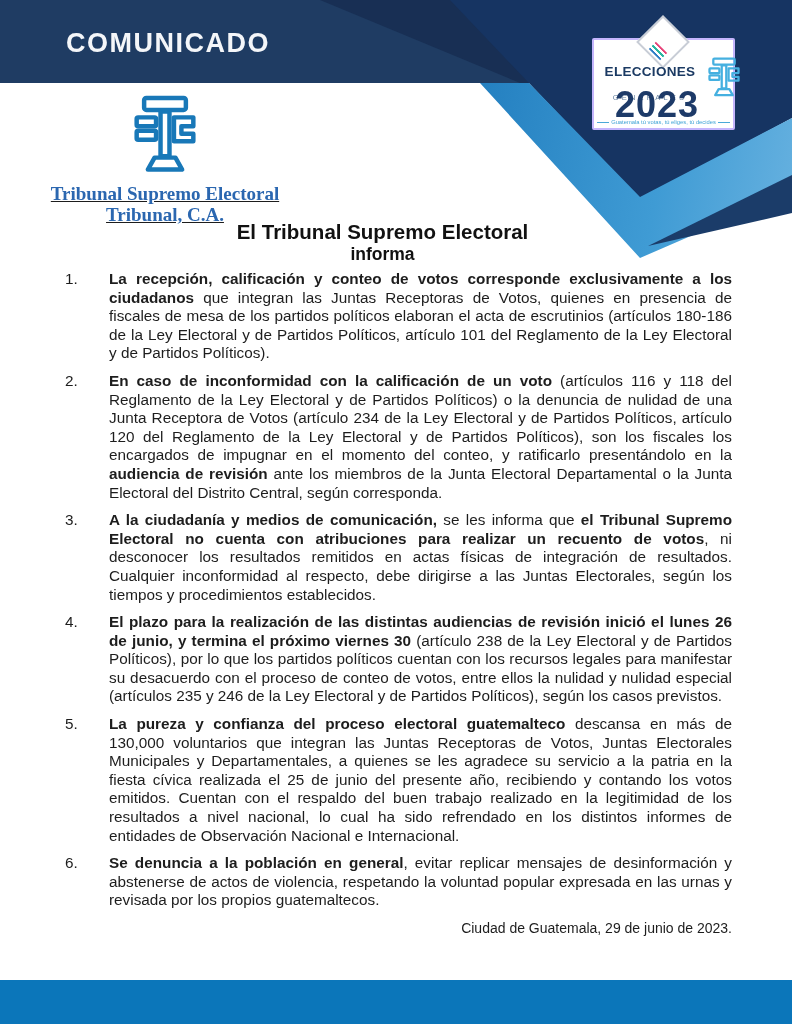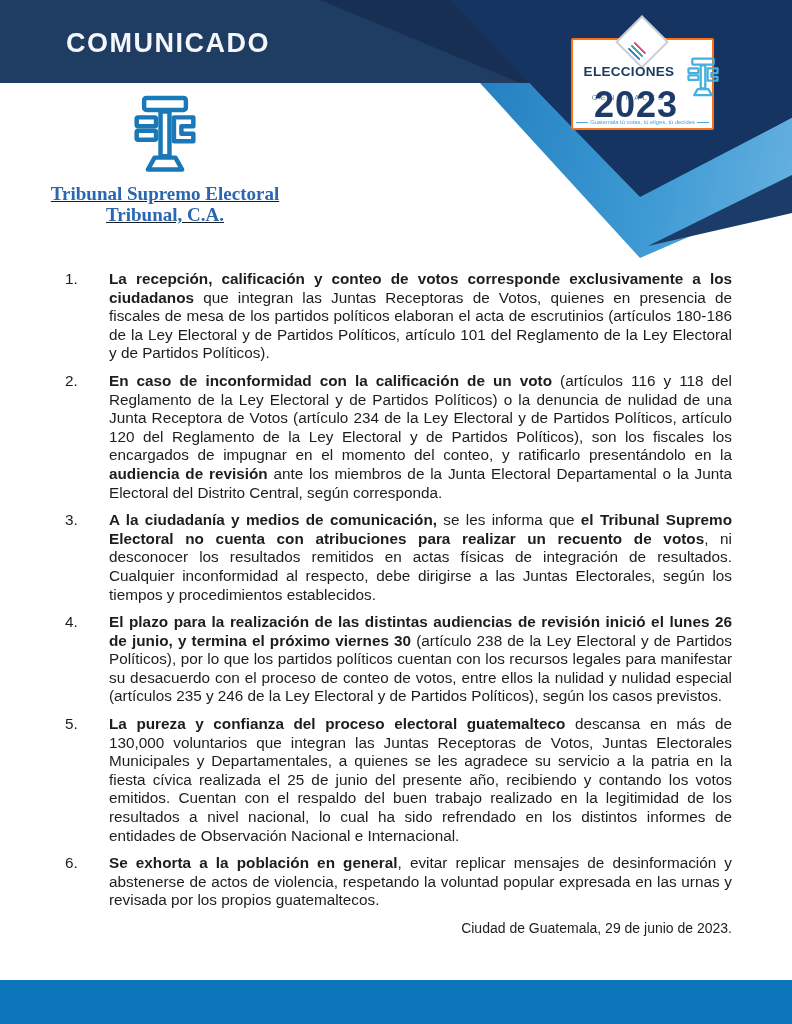--- a/index.html
+++ b/index.html
@@ -12,22 +12,22 @@
   .stripe{background:#182f54;clip-path:polygon(320px 0,600px 0,800px 83px,520px 83px);}
   .navy-v{background:#163462;clip-path:polygon(450px 0,640px 200px,792px 118px,792px 0);}
   .ribbon{background:linear-gradient(100deg,#1470b5 45%,#3f9bd4 82%,#68b2e0 100%);
           clip-path:polygon(480px 83px,640px 258px,792px 192px,792px 118px,640px 197px,529px 83px);}
   .wedge2{background:#1b3c69;clip-path:polygon(648px 246px,792px 175px,792px 213px);}
 
   .comunicado{position:absolute;left:66px;top:28px;color:#f4f6f9;font-size:27px;
               font-weight:bold;letter-spacing:1.5px;}
 
   
-  .badge{position:absolute;left:571px;top:38px;width:139px;height:88px;background:#fff;
-         border:2px solid #f97316;border-radius:2px;z-index:5;}
+  .badge{position:absolute;left:592px;top:38px;width:139px;height:88px;background:#fff;
+         border:2px solid #c4b5fd;border-radius:2px;z-index:5;}
   .ballot{position:absolute;left:50px;top:-17px;width:34px;height:34px;background:#fff;
           border:2px solid #c8cdd6;transform:rotate(45deg);}
   .ballot-stripes{position:absolute;left:56px;top:6px;width:16px;height:10px;transform:rotate(45deg);
           background:linear-gradient(180deg,#e8447a 0 2px,#fff 2px 4px,#2bb6a3 4px 6px,#fff 6px 8px,#2e7cc5 8px 10px);}
   .b-line1{position:absolute;left:0;top:24px;width:112px;text-align:center;color:#1b3a63;
            font-size:13.5px;font-weight:bold;letter-spacing:.3px;}
   .b-line2{position:absolute;left:0;top:39px;width:112px;text-align:center;color:#64809f;
            font-size:7.5px;letter-spacing:3.2px;margin-top:14px;}
   .b-year{position:absolute;left:0;top:44px;width:126px;text-align:center;color:#1d3a68;
           font-size:36px;font-weight:bold;letter-spacing:1px;}
@@ -106,20 +106,24 @@
         <rect x="12" y="30" width="26" height="12" rx="2"></rect>
         <rect x="12" y="48" width="26" height="12" rx="2"></rect>
         <path d="M88 30 H62 V62 H88 V52 H72 V42 H88 Z"></path>
         <path d="M36 84 H64 L73 100 H27 Z"></path>
       </g>
     </svg>
     <div class="tse-name">Tribunal Supremo Electoral</div>
     <div class="tse-loc">Tribunal, C.A.</div>
   </div>
 
+  <div class="doc-title">
+    <div class="t1">El Tribunal Supremo Electoral</div>
+    <div class="t2">informa</div>
+  </div>
 
   <div class="content">
     <ol class="points">
         <li>
           <span class="num">1.</span>
           <span class="txt"><b>La recepción, calificación y conteo de votos corresponde exclusivamente a los ciudadanos</b><span> que integran las Juntas Receptoras de Votos, quienes en presencia de fiscales de mesa de los partidos políticos elaboran el acta de escrutinios (artículos 180-186 de la Ley Electoral y de Partidos Políticos, artículo 101 del Reglamento de la Ley Electoral y de Partidos Políticos).</span></span>
         </li>
         <li>
           <span class="num">2.</span>
           <span class="txt"><b>En caso de inconformidad con la calificación de un voto</b><span> (artículos 116 y 118 del Reglamento de la Ley Electoral y de Partidos Políticos) o la denuncia de nulidad de una Junta Receptora de Votos (artículo 234 de la Ley Electoral y de Partidos Políticos, artículo 120 del Reglamento de la Ley Electoral y de Partidos Políticos), son los fiscales los encargados de impugnar en el momento del conteo, y ratificarlo presentándolo en la </span><b>audiencia de revisión</b><span> ante los miembros de la Junta Electoral Departamental o la Junta Electoral del Distrito Central, según corresponda.</span></span>
@@ -131,20 +135,20 @@
         <li>
           <span class="num">4.</span>
           <span class="txt"><b>El plazo para la realización de las distintas audiencias de revisión inició el lunes 26 de junio, y termina el próximo viernes 30</b><span> (artículo 238 de la Ley Electoral y de Partidos Políticos), por lo que los partidos políticos cuentan con los recursos legales para manifestar su desacuerdo con el proceso de conteo de votos, entre ellos la nulidad y nulidad especial (artículos 235 y 246 de la Ley Electoral y de Partidos Políticos), según los casos previstos.</span></span>
         </li>
         <li>
           <span class="num">5.</span>
           <span class="txt"><b>La pureza y confianza del proceso electoral guatemalteco</b><span> descansa en más de 130,000 voluntarios que integran las Juntas Receptoras de Votos, Juntas Electorales Municipales y Departamentales, a quienes se les agradece su servicio a la patria en la fiesta cívica realizada el 25 de junio del presente año, recibiendo y contando los votos emitidos. Cuentan con el respaldo del buen trabajo realizado en la legitimidad de los resultados a nivel nacional, lo cual ha sido refrendado en los distintos informes de entidades de Observación Nacional e Internacional.</span></span>
         </li>
         <li>
           <span class="num">6.</span>
-          <span class="txt"><b>Se exhorta a la población en general</b><span>, evitar replicar mensajes de desinformación y abstenerse de actos de violencia, respetando la voluntad popular expresada en las urnas y revisada por los propios guatemaltecos.</span></span>
+          <span class="txt"><b>Se denuncia a la población en general</b><span>, evitar replicar mensajes de desinformación y abstenerse de actos de violencia, respetando la voluntad popular expresada en las urnas y revisada por los propios guatemaltecos.</span></span>
         </li>
       </ol>
     <div class="dateline">Ciudad de Guatemala, 29 de junio de 2023.</div>
   </div>
 
   <div class="bottom-bar"></div>
 </div>
 
 </body></html>

